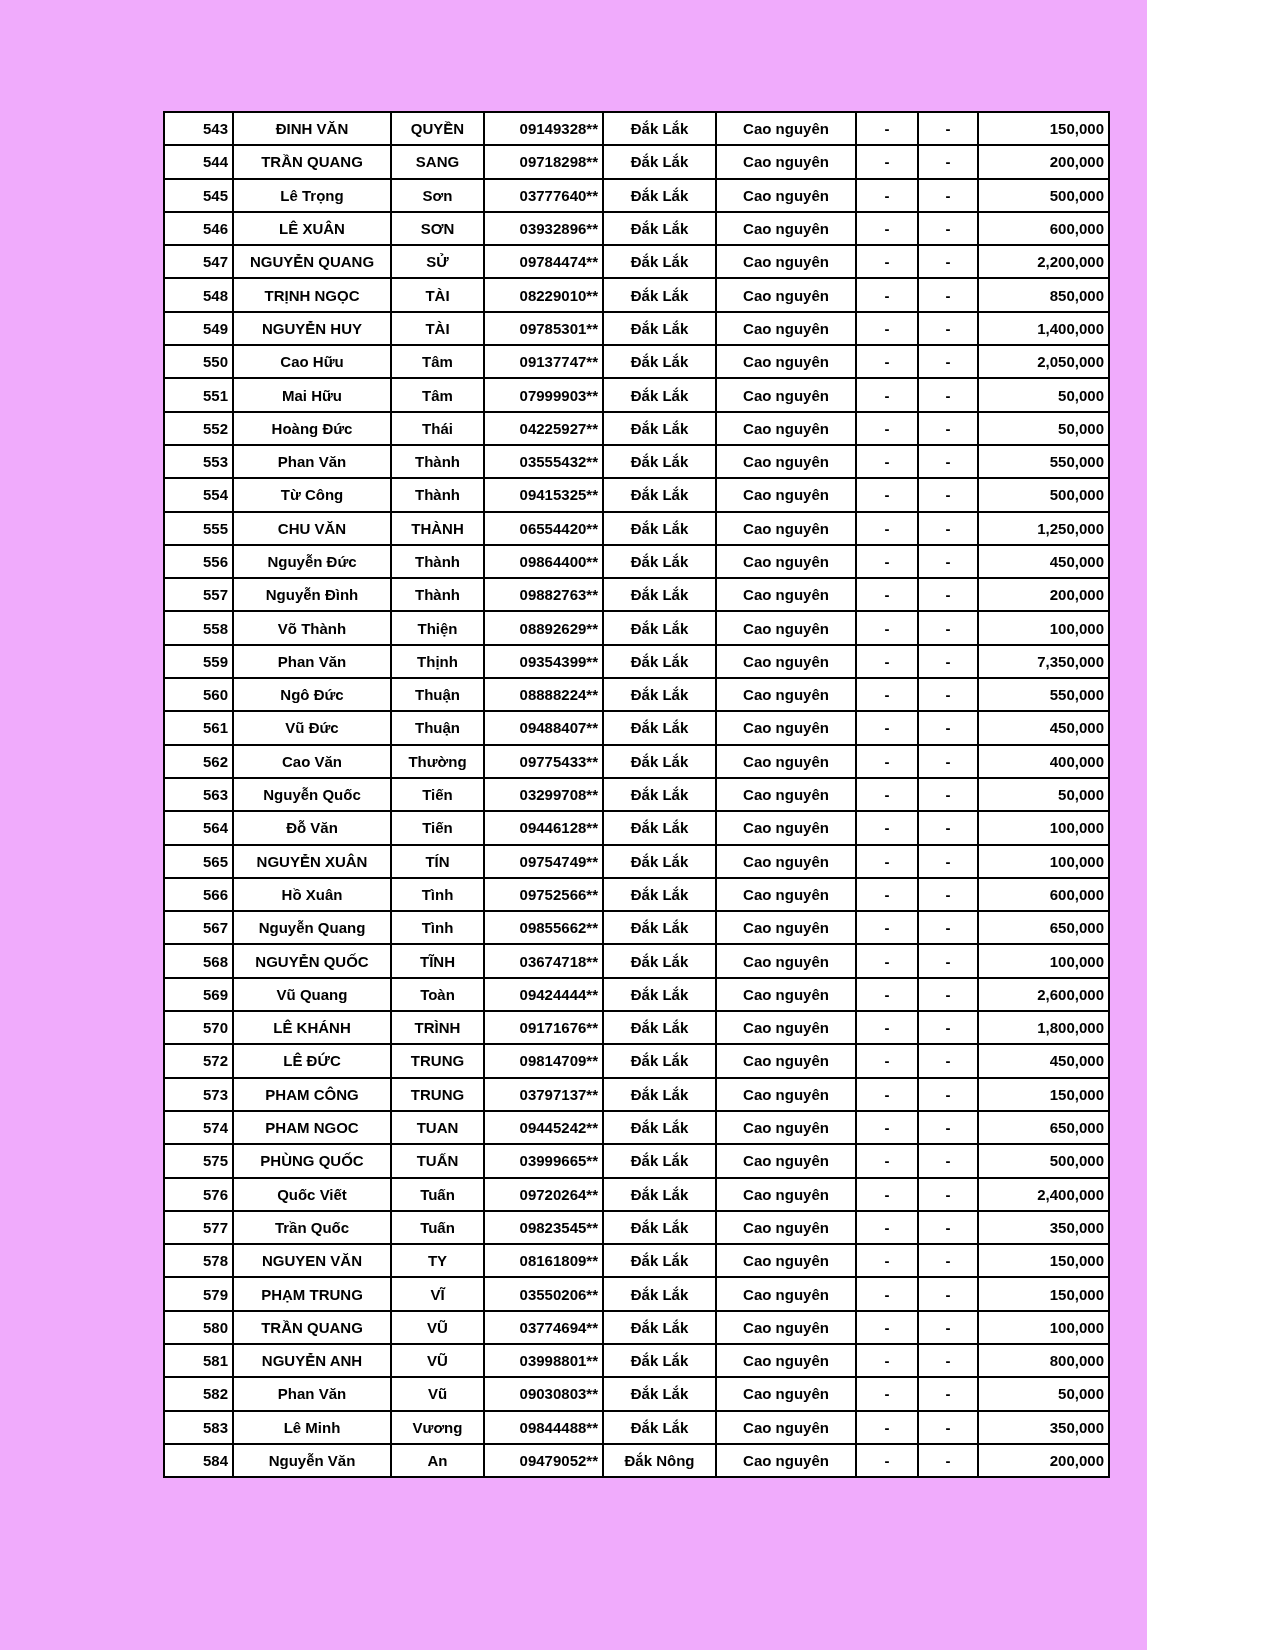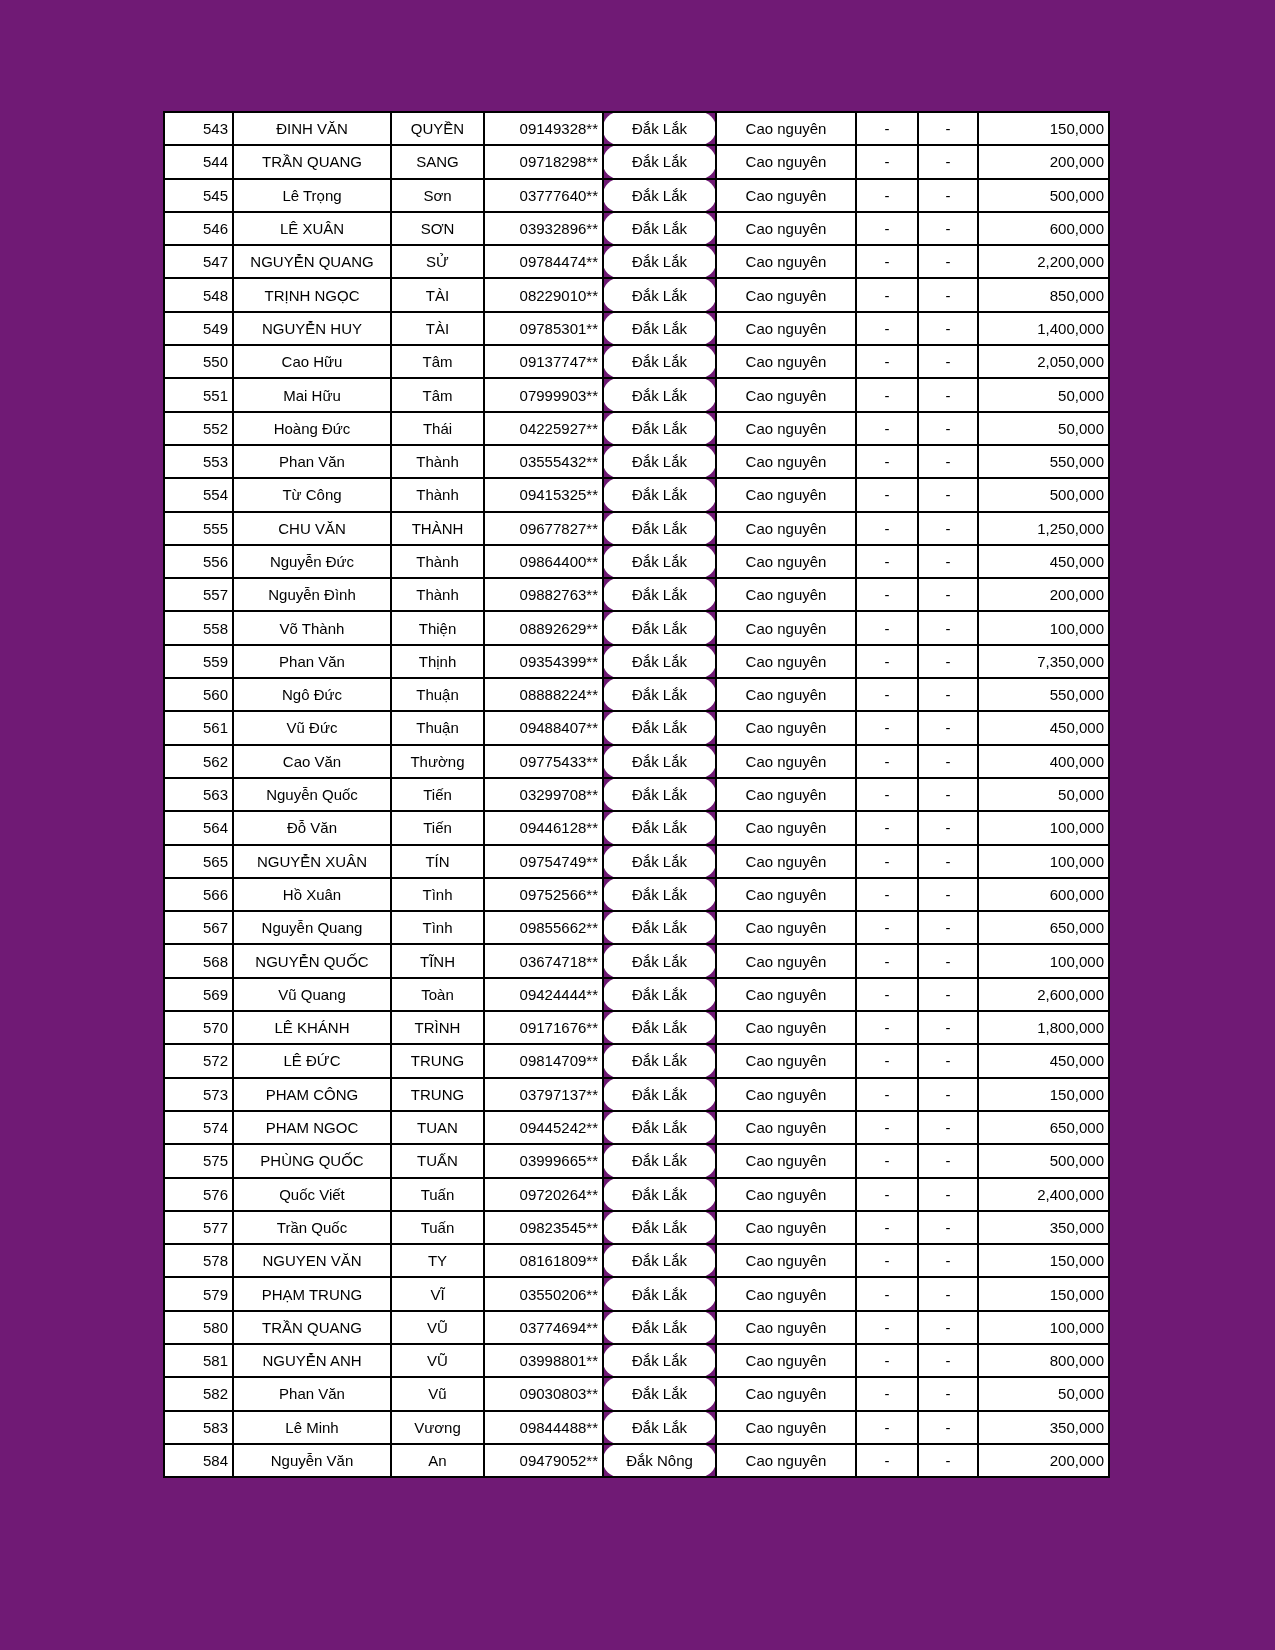--- a/index.html
+++ b/index.html
@@ -2,26 +2,27 @@
 <html><head>
 <meta charset="utf-8">
 <style>
   html, body {
     margin: 0;
     padding: 0;
     background: #ffffff;
   }
   .page {
     position: relative;
-    width: 1275px;
+    width: 1147px;
     height: 1650px;
-    background: #701a75;
+    background: #f0abfc;
     font-family: "Liberation Sans", sans-serif;
     color: #000000;
     overflow: hidden;
+    font-weight: bold;
   }
   table.donor-table {
     position: absolute;
     left: 163px;
     top: 111px;
     border-collapse: collapse;
     table-layout: fixed;
     width: 945px;
     font-size: 15px;
     color: #000000;
@@ -32,21 +33,21 @@
     padding: 0 4px;
     white-space: nowrap;
     overflow: hidden;
     vertical-align: middle;
     background: #ffffff;
   }
   td.c-no     { text-align: right;  padding-right: 5px; }
   td.c-last   { text-align: center; }
   td.c-first  { text-align: center; padding: 0 1px; }
   td.c-phone  { text-align: right; }
-  td.c-prov   { text-align: center; border-radius: 16px; }
+  td.c-prov   { text-align: center; }
   td.c-region { text-align: center; }
   td.c-d1, td.c-d2 { text-align: center; }
   td.c-amount { text-align: right; padding-right: 10px; }
 </style>
 </head>
 <body>
 
 <div class="page">
   <table class="donor-table">
     <colgroup>
@@ -202,21 +203,21 @@
     <td class="c-region">Cao nguyên</td>
     <td class="c-d1">-</td>
     <td class="c-d2">-</td>
     <td class="c-amount">500,000</td>
   </tr>
 
   <tr>
     <td class="c-no">555</td>
     <td class="c-last">CHU VĂN</td>
     <td class="c-first">THÀNH</td>
-    <td class="c-phone">09677827**</td>
+    <td class="c-phone">06554420**</td>
     <td class="c-prov">Đắk Lắk</td>
     <td class="c-region">Cao nguyên</td>
     <td class="c-d1">-</td>
     <td class="c-d2">-</td>
     <td class="c-amount">1,250,000</td>
   </tr>
 
   <tr>
     <td class="c-no">556</td>
     <td class="c-last">Nguyễn Đức</td>

